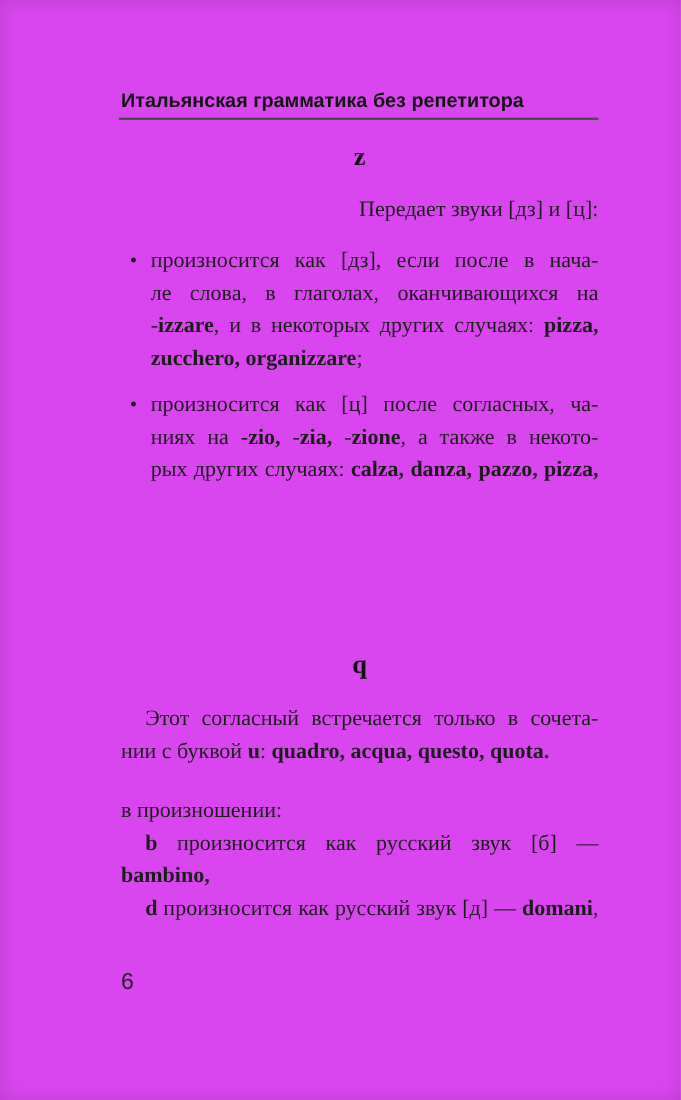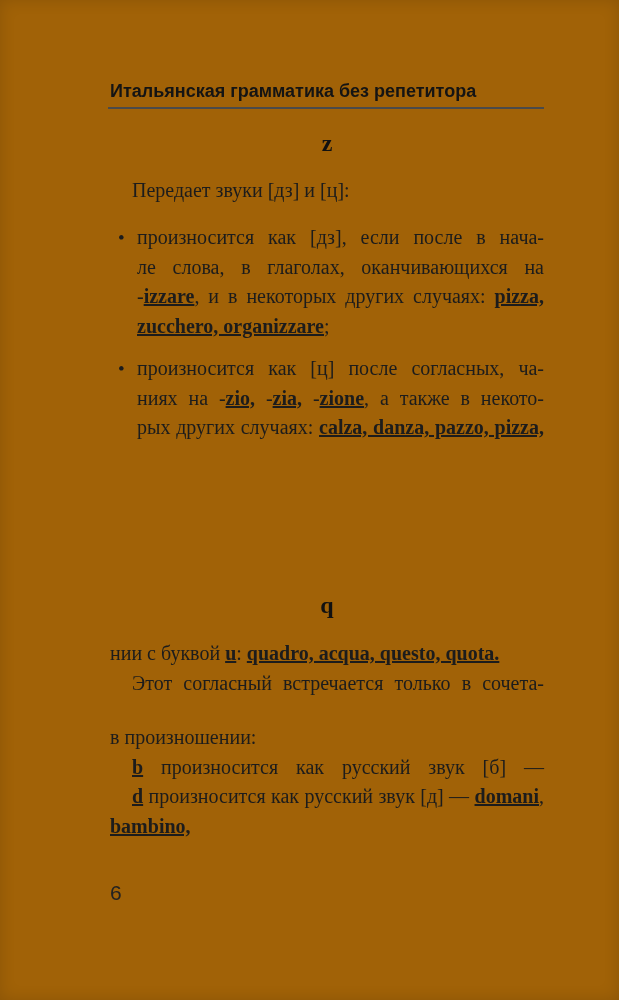--- a/index.html
+++ b/index.html
@@ -1,20 +1,20 @@
 <!DOCTYPE html>
 <html><head>
 <meta charset="utf-8">
 <style>
   html, body { margin: 0; padding: 0; background: #e8e8e8; }
   .page {
     position: relative;
     width: 619px;
     height: 1000px;
-    background: #a16207;
+    background: #d946ef;
     font-family: "Liberation Serif", "DejaVu Serif", serif;
     color: #1c1c1c;
     overflow: hidden;
     box-shadow: inset 0 0 16px rgba(0,0,0,0.14);
   }
   
   .header {
     position: absolute;
     left: 108px;
     top: 80px;
@@ -62,22 +62,22 @@
   .bullet-marker {
     position: absolute;
     left: 8px;
     top: 0;
     font-size: 19px;
     line-height: 29.5px;
     color: #1c1c1c;
   }
   .line { text-align: left; }
   .line.just { text-align: justify; text-align-last: justify; }
-  .line.ind { padding-left: 22px; }
-  .line span.b { font-weight: bold; text-decoration: underline; }
+  .line.ind { padding-left: 22px; text-align: right; }
+  .line span.b { font-weight: bold; }
   
   .page-num {
     position: absolute;
     left: 110px;
     top: 881px;
     font-family: "Liberation Sans", sans-serif;
     font-size: 21px;
     line-height: 24px;
     color: #222222;
   }
@@ -114,26 +114,26 @@
           <div class="line just"><span>ниях на -</span><span class="b">zio,</span><span> -</span><span class="b">zia,</span><span> -</span><span class="b">zione</span><span>, а также в некото-</span></div>
           <div class="line just"><span>рых других случаях: </span><span class="b">calza, danza, pazzo, pizza,</span></div>
         </div>
     </div>
   </div>
 
 
   <h2 class="letter-heading h-q">q</h2>
 
   <div class="block p-q">
+      <div class="line just ind"><span>Этот согласный встречается только в сочета-</span></div>
       <div class="line"><span>нии с буквой </span><span class="b">u</span><span>: </span><span class="b">quadro, acqua, questo, quota.</span></div>
-      <div class="line just ind"><span>Этот согласный встречается только в сочета-</span></div>
     </div>
 
   <div class="block p-rest">
       <div class="line"><span>в произношении:</span></div>
       <div class="line just ind"><span class="b">b</span><span> произносится как русский звук [б] —</span></div>
+      <div class="line"><span class="b">bambino,</span></div>
       <div class="line just ind"><span class="b">d</span><span> произносится как русский звук [д] — </span><span class="b">domani</span><span>,</span></div>
-      <div class="line"><span class="b">bambino,</span></div>
     </div>
 
   <div class="page-num">6</div>
 
 </div>
 
 </body></html>

